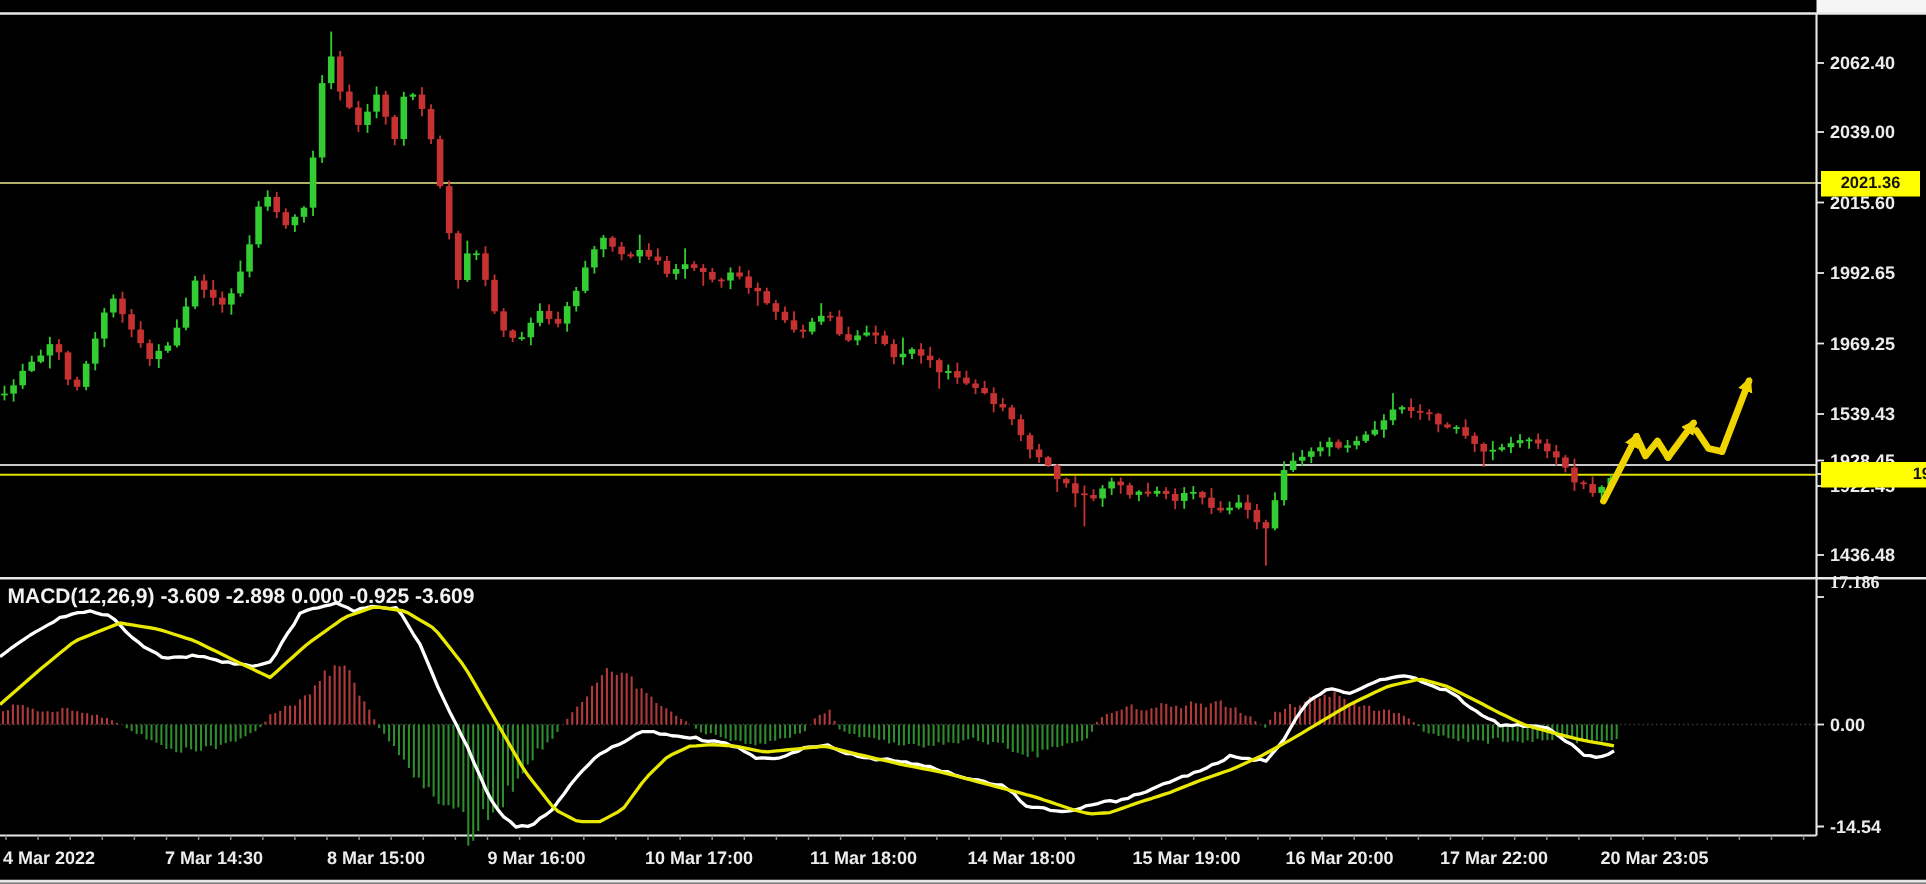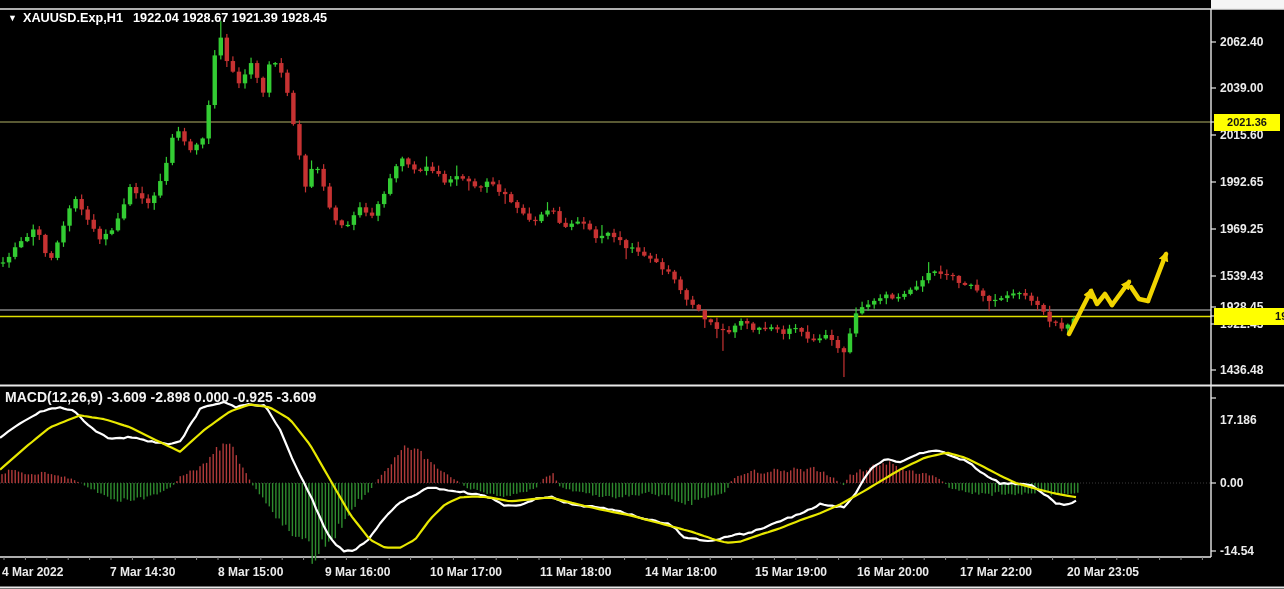--- a/index.html
+++ b/index.html
@@ -800,36 +800,33 @@
       </defs>
       <g>
         <path d="M1069,334L1091,291" fill="none" stroke="#f0d400" stroke-width="4.5" stroke-linecap="round" stroke-linejoin="round" marker-end="url(#ah)"></path>
         <path d="M1091,291L1097,304L1105,294L1112,305" fill="none" stroke="#f0d400" stroke-width="4.5" stroke-linecap="round" stroke-linejoin="round"></path>
         <path d="M1112,305L1129,282" fill="none" stroke="#f0d400" stroke-width="4.5" stroke-linecap="round" stroke-linejoin="round" marker-end="url(#ah)"></path>
         <path d="M1131,287L1139,299L1148,301" fill="none" stroke="#f0d400" stroke-width="4.5" stroke-linecap="round" stroke-linejoin="round"></path>
         <path d="M1148,301L1166,254" fill="none" stroke="#f0d400" stroke-width="4.5" stroke-linecap="round" stroke-linejoin="round" marker-end="url(#ah)"></path>
       </g>
     </svg>
 
-  <div id="title-row">
-    <span class="tri">▼</span><span>XAUUSD.Exp,H1</span><span class="ohlc">1922.04 1928.67 1921.39 1928.45</span>
-  </div>
 
   <div id="macd-label">MACD(12,26,9) -3.609 -2.898 0.000 -0.925 -3.609</div>
 
   <div id="price-axis">
       <div class="lbl price-lbl" style="top: 35px;">2062.40</div>
       <div class="lbl price-lbl" style="top: 81px;">2039.00</div>
       <div class="lbl price-lbl" style="top: 128px;">2015.60</div>
       <div class="lbl price-lbl" style="top: 175px;">1992.65</div>
       <div class="lbl price-lbl" style="top: 222px;">1969.25</div>
       <div class="lbl price-lbl" style="top: 269px;">1539.43</div>
       <div class="lbl price-lbl" style="top: 317px;">1922.45</div>
       <div class="lbl price-lbl" style="top: 363px;">1436.48</div>
-      <div class="lbl price-lbl" style="top: 413px;">17.186</div>
+      <div class="lbl price-lbl" style="top: 381px; font-family: Liberation Serif, serif;">17.186</div>
       <div class="lbl price-lbl" style="top: 476px;">0.00</div>
       <div class="lbl price-lbl" style="top: 544px;">-14.54</div>
       <div class="lbl price-lbl hidden-cur" style="top: 300px;">1928.45</div>
       <div class="hl-lbl" style="top: 113.5px;">2021.36</div>
       <div class="hl-lbl" style="top: 307.5px; padding-left: 48px;">1926.01</div>
     </div>
   <div id="time-axis">
       <div class="lbl time-lbl" style="left: 2px;">4 Mar 2022</div>
       <div class="lbl time-lbl" style="left: 110px;">7 Mar 14:30</div>
       <div class="lbl time-lbl" style="left: 218px;">8 Mar 15:00</div>

